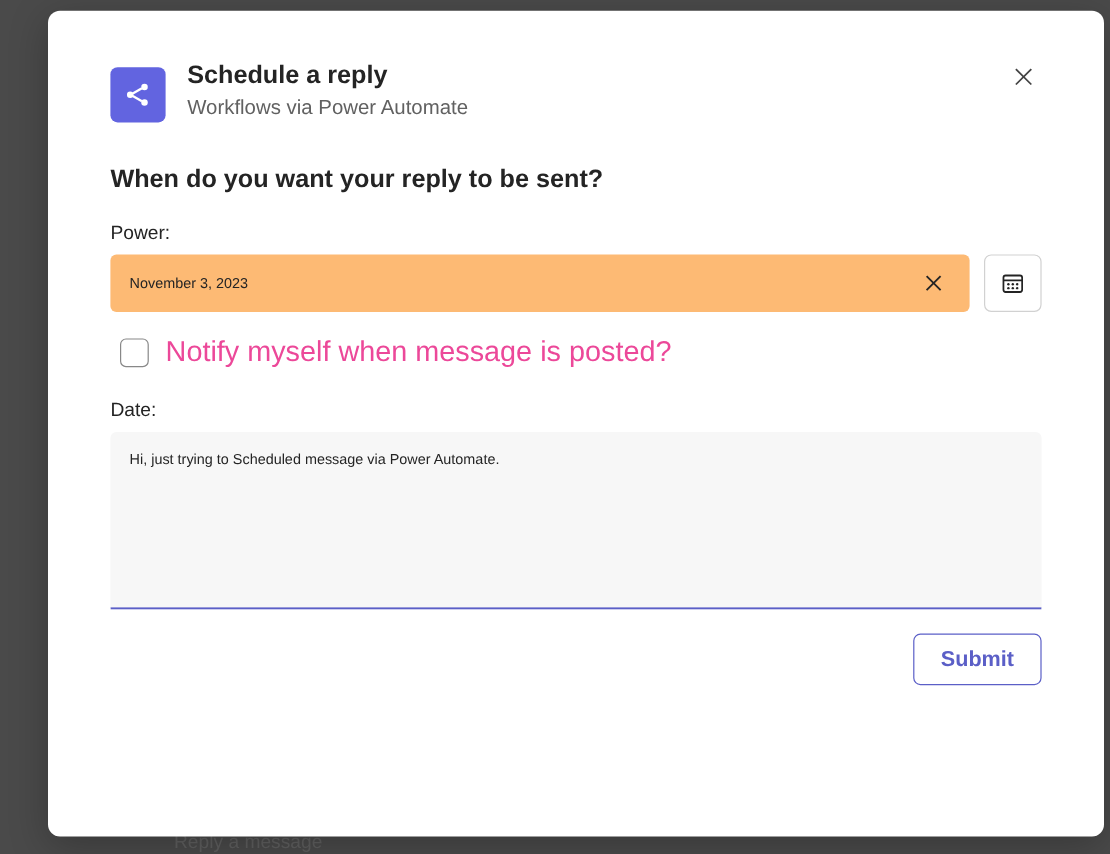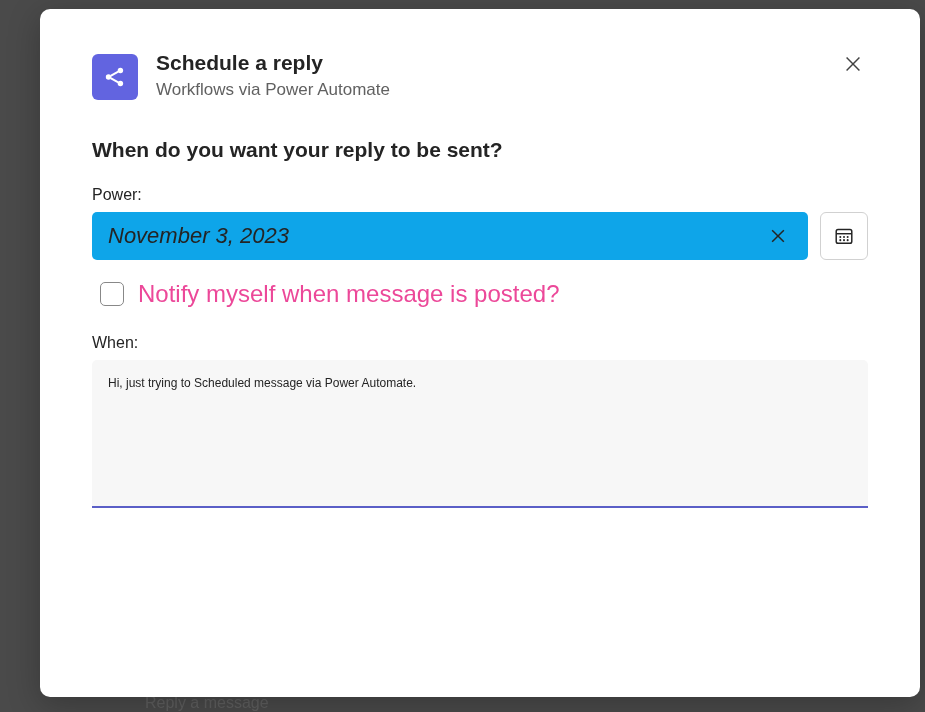--- a/index.html
+++ b/index.html
@@ -42,21 +42,21 @@
       flex-direction: column;
     }
     .dialog-header {
       display: flex;
       align-items: flex-start;
       justify-content: space-between;
       margin-bottom: 36px;
     }
     .header-left {
       display: flex;
-      align-items: center;
+      align-items: flex-end;
       gap: 18px;
     }
     .app-icon {
       width: 46px;
       height: 46px;
       background: #6264e0;
       border-radius: 6px;
       display: flex;
       align-items: center;
       justify-content: center;
@@ -101,31 +101,30 @@
       display: block;
     }
     .date-row {
       display: flex;
       gap: 12px;
       align-items: center;
       margin-bottom: 20px;
     }
     .input-field {
       flex: 1;
-      background: #0ea5e9;
+      background: #fdba74;
       border: none;
       border-radius: 5px;
       height: 48px;
       padding: 0 16px;
-      font-size: 22px;
+      font-size: 12px;
       color: #242424;
       display: flex;
       align-items: center;
       justify-content: space-between;
-      font-style: italic;
     }
     .input-field.time {
       margin-bottom: 26px;
     }
     .input-value {
       color: #242424;
     }
     .clear-btn {
       background: none;
       border: none;
@@ -253,16 +252,19 @@
       </svg>
     </button>
   </div>
 
 
   <div class="checkbox-row">
     <div class="checkbox"></div>
     <label class="checkbox-label">Notify myself when message is posted?</label>
   </div>
 
-  <label class="field-label">When:</label>
+  <label class="field-label">Date:</label>
   <textarea class="reply-textarea" style="">Hi, just trying to Scheduled message via Power Automate.</textarea>
 
+  <div class="dialog-footer">
+    <button class="submit-btn">Submit</button>
+  </div>
 </div>
 
 </body></html>

